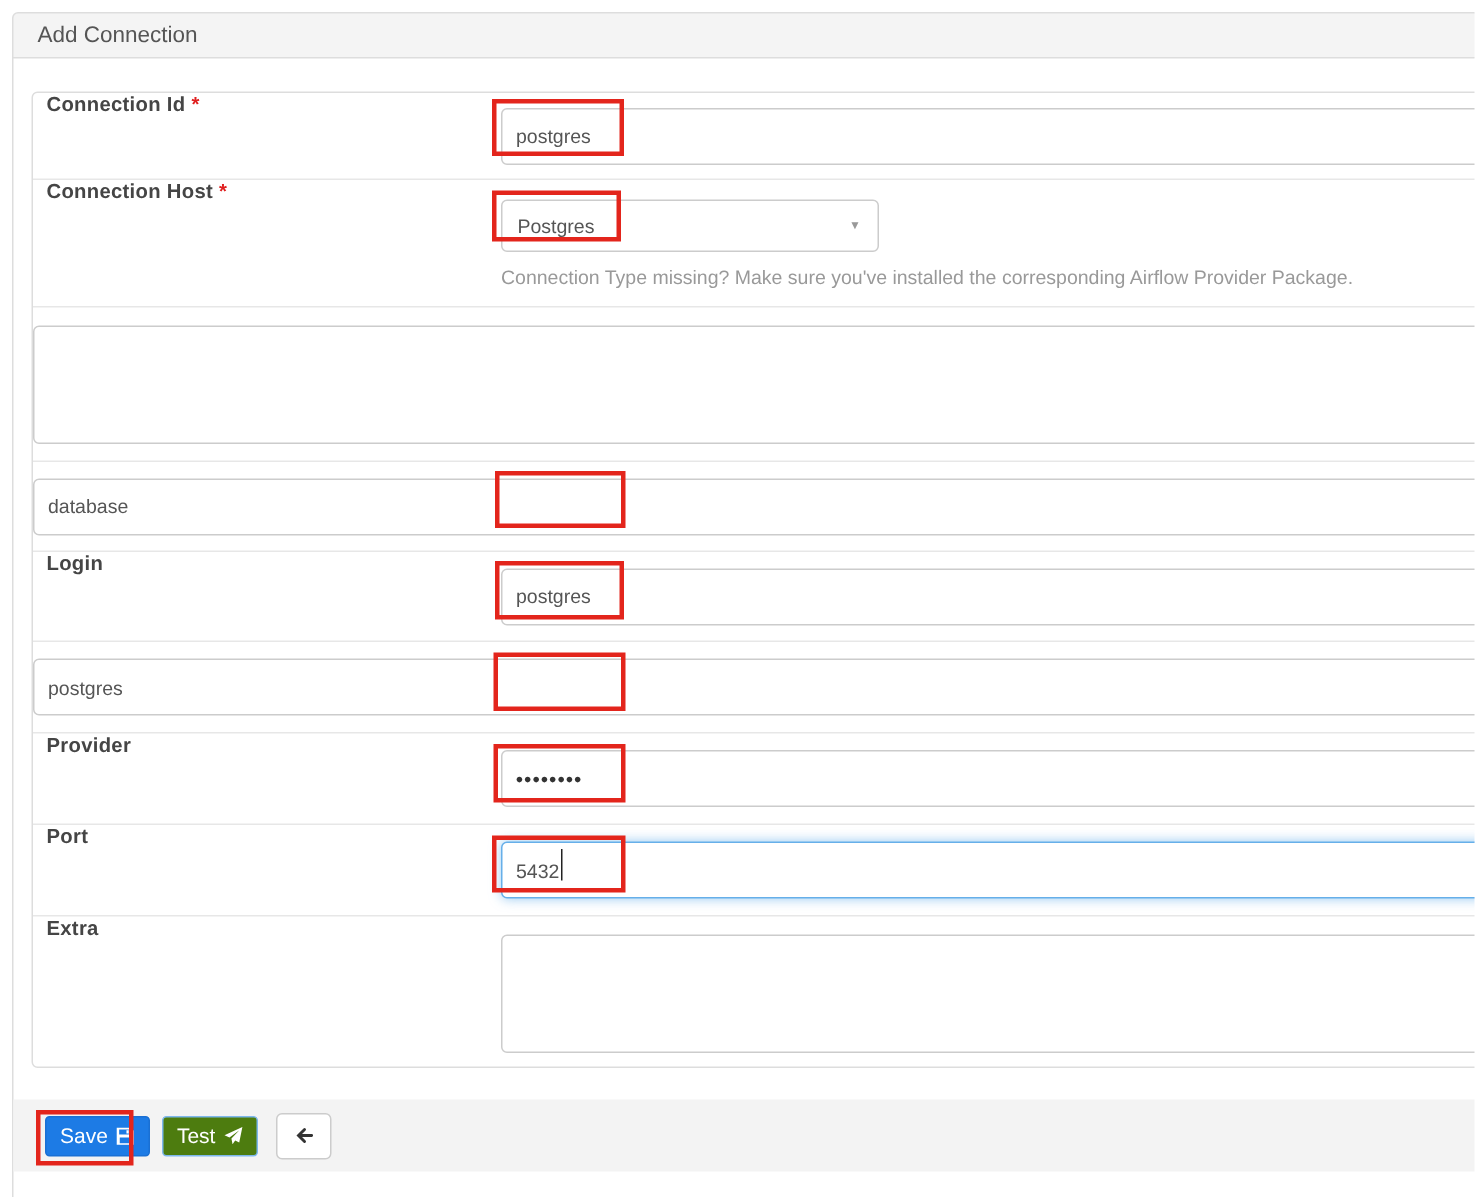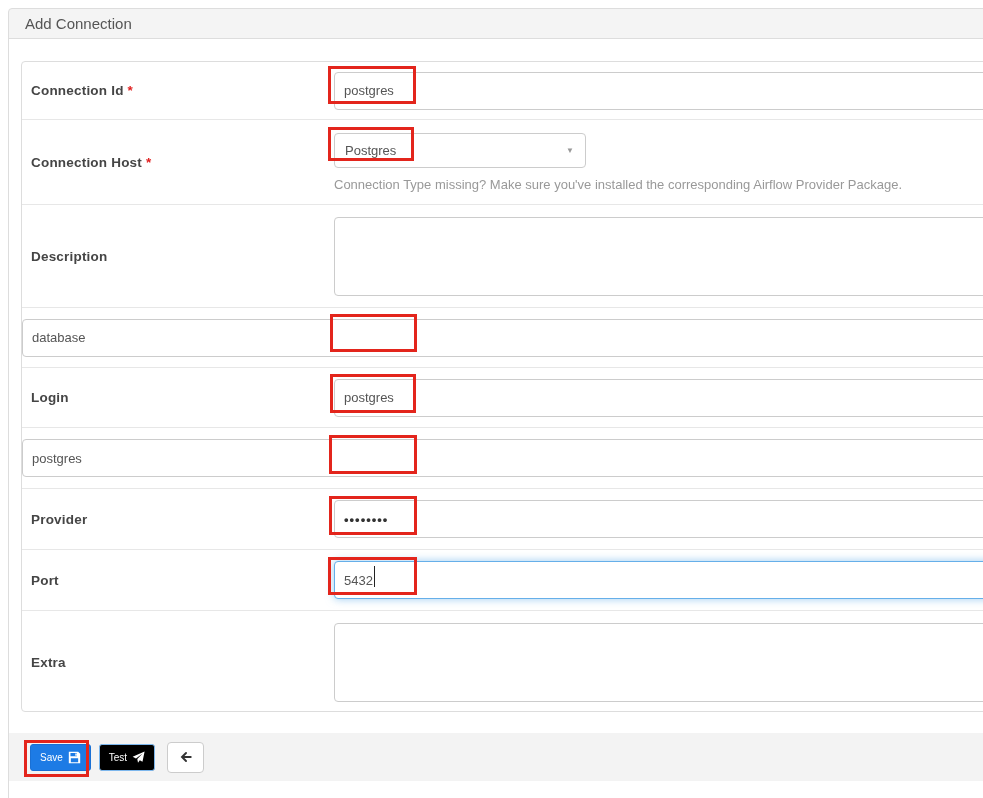--- a/index.html
+++ b/index.html
@@ -21,21 +21,21 @@
 
   
   .form-box {
     position:absolute; left:21px; top:61px; width:1012px; height:651px;
     border:1px solid #ddd; border-radius:4px; background:#fff;
   }
   .form-row { display:flex; border-bottom:1px solid #e7e7e7; }
   .form-row:last-child { border-bottom:none; }
   .h58{height:58px}.h85{height:85px}.h103{height:103px}.h60{height:60px}.h61{height:61px}.h102{height:102px}
   .label-cell {
-    width:312px; min-width:312px; display:flex; align-items:center; padding-left:9px;
+    width:312px; min-width:312px; display:flex; align-items:flex-start; padding-left:9px;
     font-weight:bold; font-size:13.5px; color:#454545; letter-spacing:.2px;
   }
   .req { color:#e02020; margin-left:4px; font-weight:bold; }
   .control-cell {
     flex:1; display:flex; flex-direction:column; justify-content:center; position:relative;
   }
   .text-input {
     height:38px; width:100%; border:1px solid #ccc; border-radius:4px;
     font-family:"Liberation Sans",sans-serif; font-size:13px; color:#555;
     padding:0 9px; background:#fff; outline:none;
@@ -65,25 +65,25 @@
     position:absolute; left:374px; top:566px; width:1px; height:21px; background:#222; z-index:6;
   }
 
   
   .footer-bar {
     position:absolute; left:9px; top:733px; width:990px; height:48px;
     background:#f3f3f3; display:flex; align-items:center; padding-left:21px; gap:8px;
   }
   .btn {
     display:inline-flex; align-items:center; gap:5px; height:27px; padding:0 9px;
-    border-radius:3px; font-size:10px; color:#fff; border:1px solid transparent; cursor:pointer;
+    border-radius:3px; font-size:14px; color:#fff; border:1px solid transparent; cursor:pointer;
     font-family:"Liberation Sans",sans-serif;
   }
   .btn-save { background:#1d7be5; border-color:#1a70d4; }
-  .btn-test { background:#000000; border-color:#7db7ed; }
+  .btn-test { background:#4d7c0f; border-color:#7db7ed; }
   .btn-back {
     background:#fff; border:1px solid #ccc; border-radius:4px;
     width:37px; height:31px; display:inline-flex; align-items:center; justify-content:center;
     color:#333; cursor:pointer; margin-left:4px;
   }
   .btn svg, .btn-back svg { display:block; }
 
   
   .annot {
     position:absolute; border:3px solid #e3251c; z-index:20; pointer-events:none; background:transparent;
@@ -115,23 +115,20 @@
     <div class="control-cell">
       <div class="select-box">
         <span>Postgres</span>
         <span class="select-caret">▼</span>
       </div>
       <div class="help-text">Connection Type missing? Make sure you've installed the corresponding Airflow Provider Package.</div>
     </div>
   </div>
 
   <div class="form-row h103">
-    <div class="label-cell">
-      <span>Description</span>
-    </div>
     <div class="control-cell">
       <textarea class="textarea-input" style=""></textarea>
     </div>
   </div>
 
   <div class="form-row h60">
     <div class="control-cell">
       <input class="text-input" type="text" value="database" style="">
     </div>
   </div>

